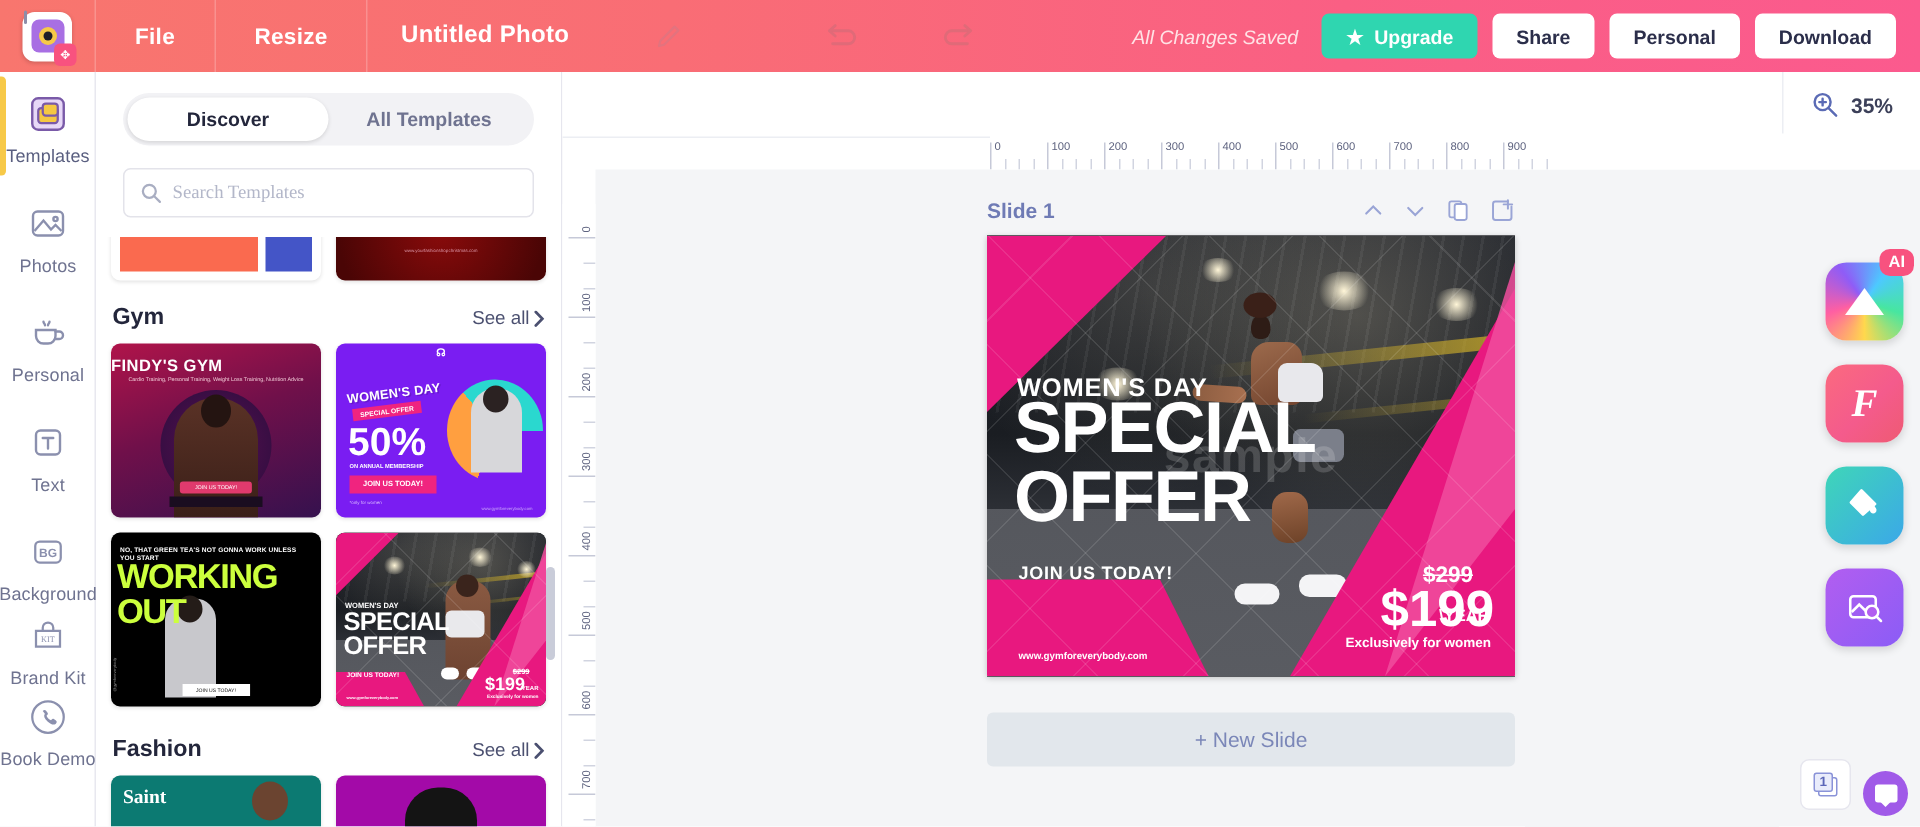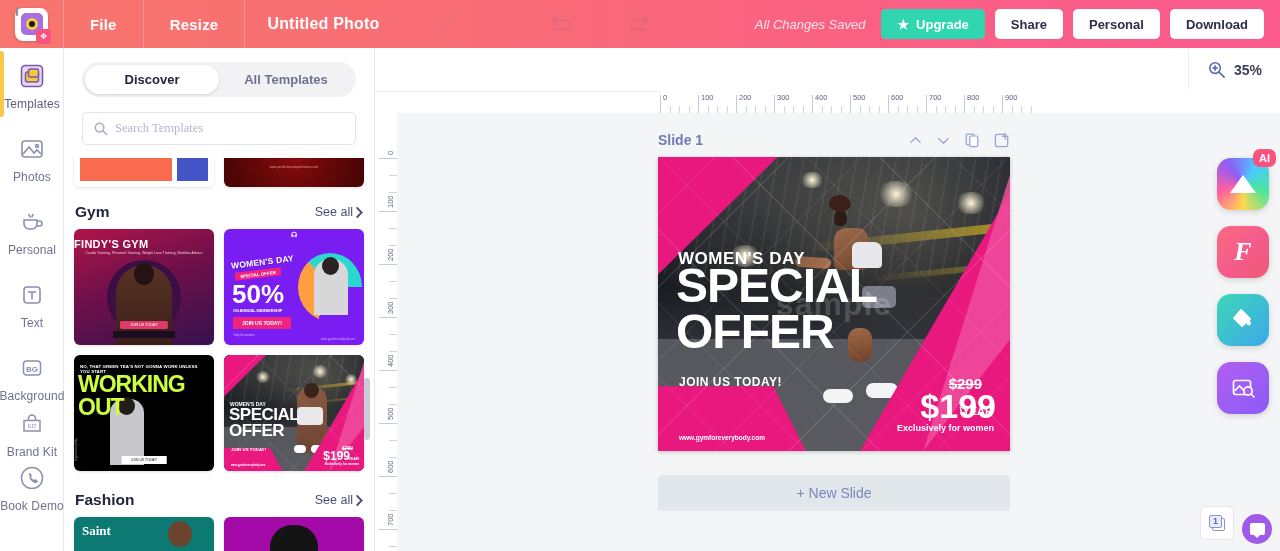--- a/index.html
+++ b/index.html
@@ -238,21 +238,21 @@
      letter-spacing:-1px; line-height:.95; font-family:"Liberation Sans",sans-serif;}
   .pt-cta { position:absolute; left:21px; top:218px; color:#fff; font-size:12px; font-weight:bold; letter-spacing:.5px;}
   .pt-url { position:absolute; left:21px; bottom:10px; color:#fff; font-size:6.5px; font-weight:bold;}
   .pt-old { position:absolute; right:28px; top:218px; color:#fff; font-size:15px; font-weight:bold;
      text-decoration:line-through; }
   .pt-new { position:absolute; right:14px; top:232px; color:#fff; font-size:34px; font-weight:bold; line-height:1;}
   .pt-yr { position:absolute; right:17px; top:248px; color:#fff; font-size:11px; font-weight:bold;}
   .pt-ex { position:absolute; right:16px; bottom:18px; color:#fff; font-size:9px; font-weight:bold;}
 
   
-  .fabs { position:absolute; right:11px; top:158px; display:flex; flex-direction:column; gap:16px; z-index:8; }
+  .fabs { position:absolute; right:11px; top:175px; display:flex; flex-direction:column; gap:16px; z-index:8; }
   .fab { width:52px;height:52px;border-radius:14px; position:relative; cursor:pointer;
      display:flex; align-items:center; justify-content:center; box-shadow:0 2px 6px rgba(0,0,0,.14); }
   .fab-ai { background:conic-gradient(from 180deg,#ffd84d,#ff5fa2,#8f5cf6,#4dc9ff,#47e6a0,#ffd84d); }
   .fab-ai .mt { width:0;height:0;border-left:13px solid transparent;border-right:13px solid transparent;
      border-bottom:18px solid #fff; }
   .fab .ai-badge { position:absolute; right:-7px; top:-9px; background:#f8527f; color:#fff;
      font-size:11px; font-weight:bold; padding:3px 6px; border-radius:7px; }
   .fab-f { background:linear-gradient(135deg,#fb6a7f,#f45b8c 55%,#ef5a73); }
   .fab-f .g { color:#fff; font-size:26px; font-family:"Liberation Serif",serif; font-style:italic; font-weight:bold;}
   .fab-fill { background:linear-gradient(135deg,#3fd6b8,#3ba8e8); }

